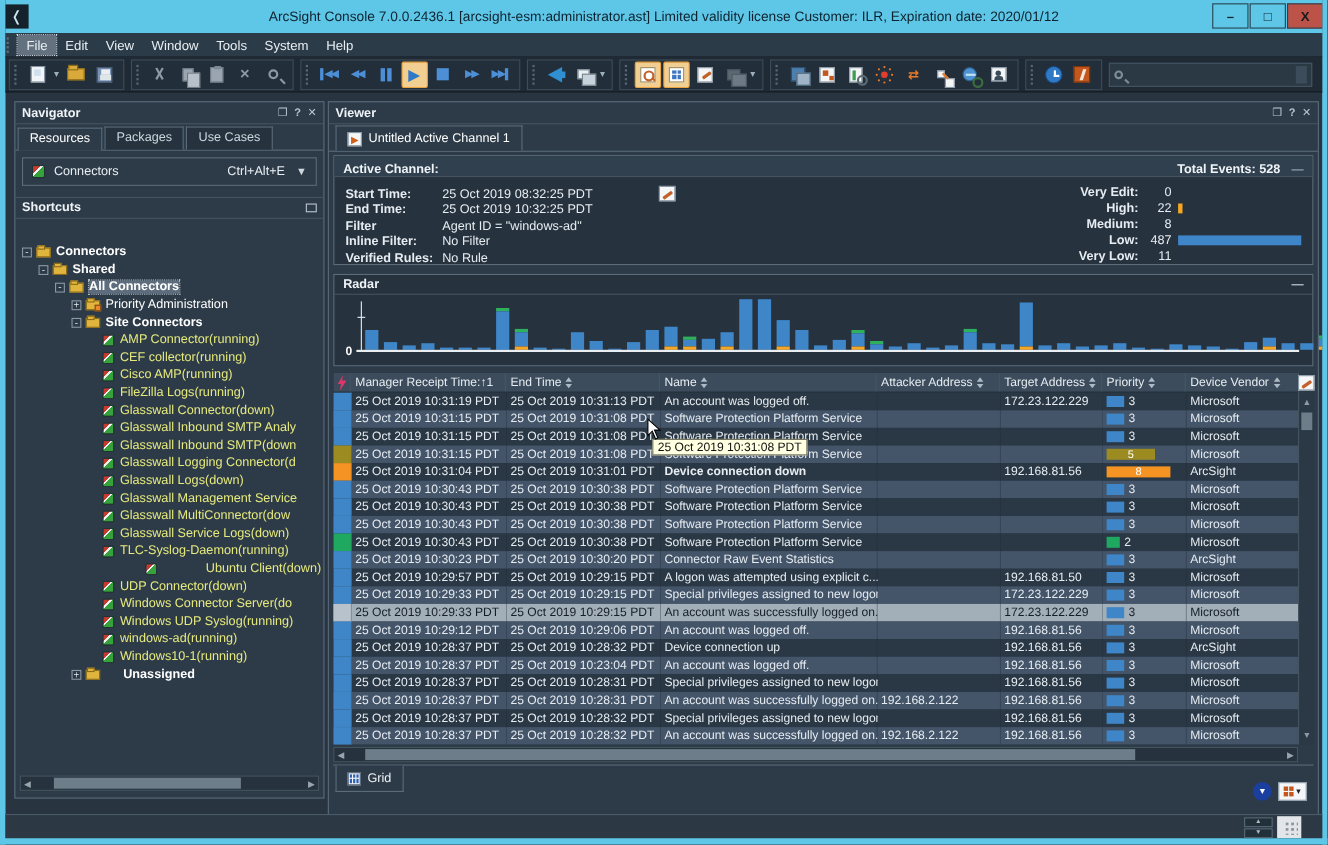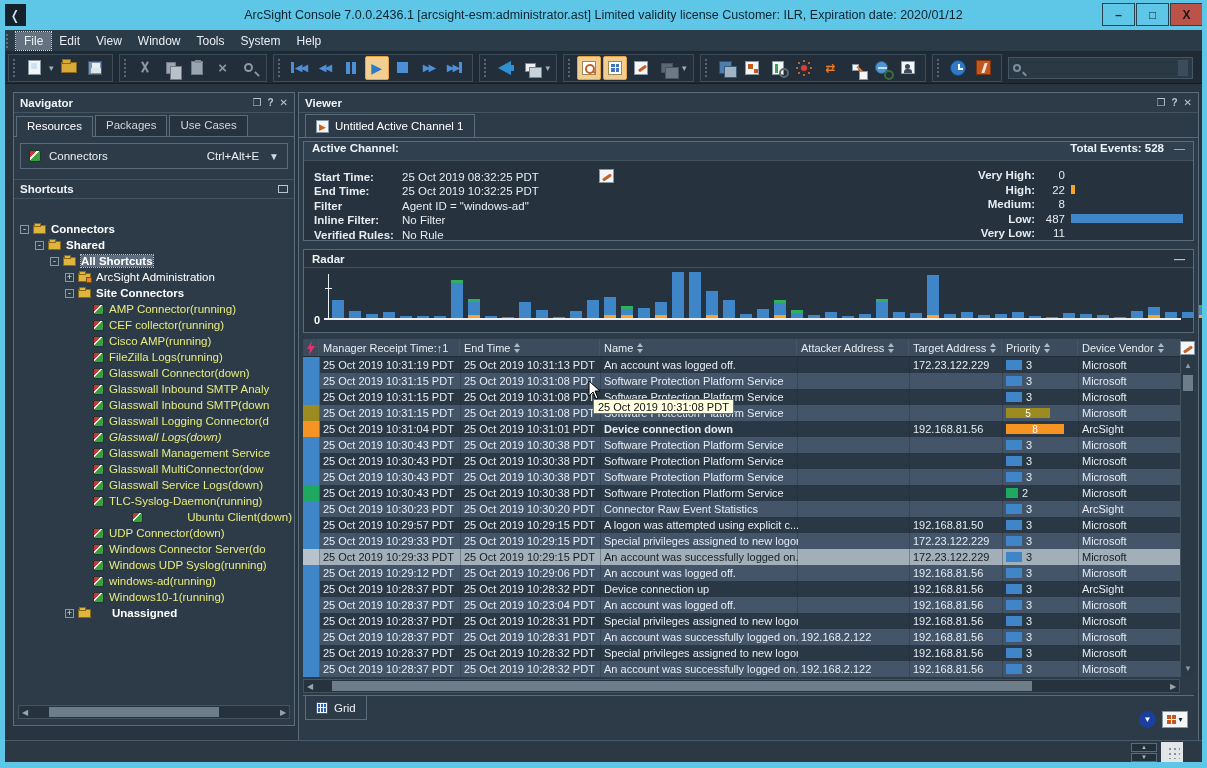--- a/index.html
+++ b/index.html
@@ -122,21 +122,21 @@
   .tsel{background:#5d6d7d;outline:1px dotted #aebac4;}
   .nav-hscroll{position:absolute;left:4px;right:4px;bottom:6px;height:14px;background:#26323d;border:1px solid #44545f;display:flex;align-items:center;}
   .sarrow{color:#97a5b0;font-size:8px;width:12px;text-align:center;}
   .nav-hthumb{margin-left:18px;width:170px;height:10px;background:#6e7d8a;}
   
   #viewer{left:293px;top:92px;width:901px;height:650px;background:#2d3b48;}
   .vtabs{display:flex;height:24px;margin-top:1px;padding-left:6px;border-bottom:1px solid #5a6b7a;}
   .vtab{display:flex;align-items:center;padding:0 10px;font-size:11.5px;color:#fff;background:#2d3b48;border:1px solid #5a6b7a;border-bottom:none;}
   .vtab .play-badge{width:13px;height:13px;background:#f4f6f8;border:1px solid #8797a3;color:#d06018;font-size:9px;line-height:12px;text-align:center;margin-right:6px;}
   .ac-box{position:absolute;left:4px;top:48px;right:4px;height:100px;border:1px solid #5a6b7a;background:#26323e;}
-  .ac-head{height:19px;background:#31404e;display:flex;align-items:flex-start;padding:0 8px;border-bottom:1px solid #44545f;}
+  .ac-head{height:19px;background:#31404e;display:flex;align-items:flex-end;padding:0 8px;border-bottom:1px solid #44545f;}
   .ac-title{color:#eef3f7;font-weight:bold;font-size:11.5px;}
   .ac-total{margin-left:auto;color:#eef3f7;font-weight:bold;font-size:11.5px;}
   .ac-min{color:#b9c6cf;font-size:11px;margin-left:10px;}
   .ac-fields{position:absolute;left:10px;top:26px;font-size:11.5px;color:#e6ecf1;}
   .ac-frow{display:flex;height:14.5px;align-items:flex-end;}
   .ac-flabel{width:88px;font-weight:bold;}
   .pencil-btn{width:15px;height:14px;background:#f4f6f8;border:1px solid #8797a3;position:relative;margin-left:60px;}
   .pencil-btn::after{content:"";position:absolute;left:2px;top:6px;width:10px;height:3px;background:#c2622a;transform:rotate(-35deg);border-radius:1px;}
   .ac-prio{position:absolute;right:8px;top:26px;font-size:11.5px;color:#e6ecf1;width:300px;}
   .prow{display:flex;height:14.5px;align-items:center;}
@@ -385,26 +385,26 @@
           <span class="tlabel">Connectors</span>
         </div>
         <div class="trow" style="padding-left: 19px;">
           <span class="texp">-</span>
           <span class="tfold"></span>
           <span class="tlabel">Shared</span>
         </div>
         <div class="trow" style="padding-left: 34px;">
           <span class="texp">-</span>
           <span class="tfold"></span>
-          <span class="tlabel tsel">All Shortcuts</span>
+          <span class="tlabel tsel">All Connectors</span>
         </div>
         <div class="trow" style="padding-left: 49px;">
           <span class="texp">+</span>
           <span class="tfold tlock"></span>
-          <span class="tlabel" style="font-weight: normal;">ArcSight Administration</span>
+          <span class="tlabel" style="font-weight: normal;">Priority Administration</span>
         </div>
         <div class="trow" style="padding-left: 49px;">
           <span class="texp">-</span>
           <span class="tfold"></span>
           <span class="tlabel">Site Connectors</span>
         </div>
         <div class="trow" style="padding-left: 64px;">
           <span style="width: 13px;"></span>
           <span class="tconn"></span>
           <span class="tlabel tleaf">AMP Connector(running)</span>
@@ -437,21 +437,21 @@
         <div class="trow" style="padding-left: 64px;">
           <span style="width: 13px;"></span>
           <span class="tconn"></span>
           <span class="tlabel tleaf">Glasswall Inbound SMTP(down</span>
         </div>
         <div class="trow" style="padding-left: 64px;">
           <span style="width: 13px;"></span>
           <span class="tconn"></span>
           <span class="tlabel tleaf">Glasswall Logging Connector(d</span>
         </div>
-        <div class="trow" style="padding-left: 64px; font-style: italic;">
+        <div class="trow" style="padding-left: 64px;">
           <span style="width: 13px;"></span>
           <span class="tconn"></span>
           <span class="tlabel tleaf">Glasswall Logs(down)</span>
         </div>
         <div class="trow" style="padding-left: 64px;">
           <span style="width: 13px;"></span>
           <span class="tconn"></span>
           <span class="tlabel tleaf">Glasswall Management Service</span>
         </div>
         <div class="trow" style="padding-left: 64px;">
@@ -551,21 +551,21 @@
             <span class="ac-flabel">Inline Filter:</span>
             <span>No Filter</span>
           </div>
           <div class="ac-frow">
             <span class="ac-flabel">Verified Rules:</span>
             <span>No Rule</span>
           </div>
         </div>
       <div class="ac-prio" id="ac-prio">
           <div class="prow">
-            <span class="plabel">Very High:</span>
+            <span class="plabel">Very Edit:</span>
             <span class="pval">0</span>
           </div>
           <div class="prow">
             <span class="plabel">High:</span>
             <span class="pval">22</span>
             <span class="pbar" style="width: 4px; background: rgb(245, 166, 35);"></span>
           </div>
           <div class="prow">
             <span class="plabel">Medium:</span>
             <span class="pval">8</span>

